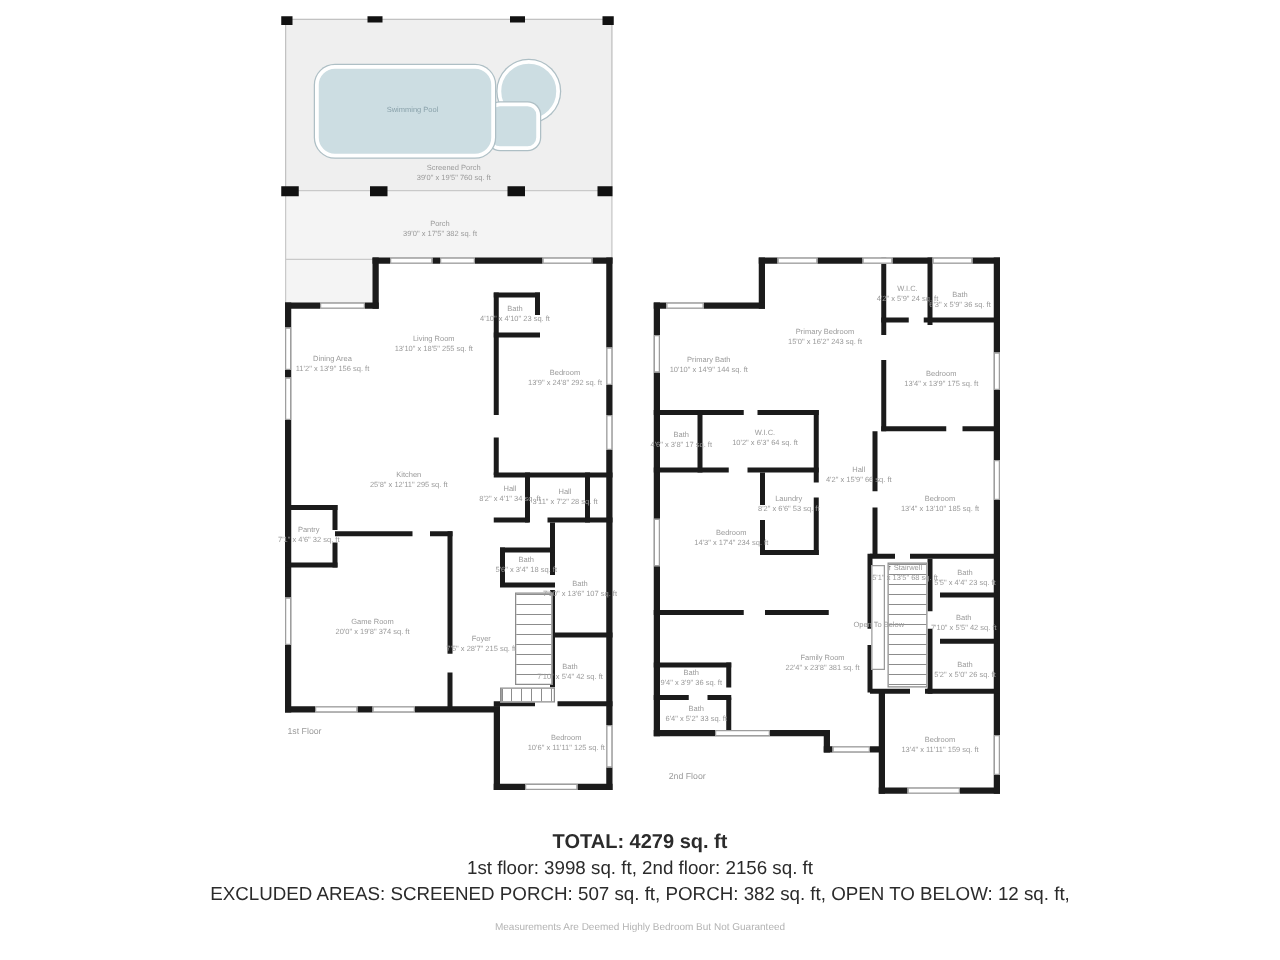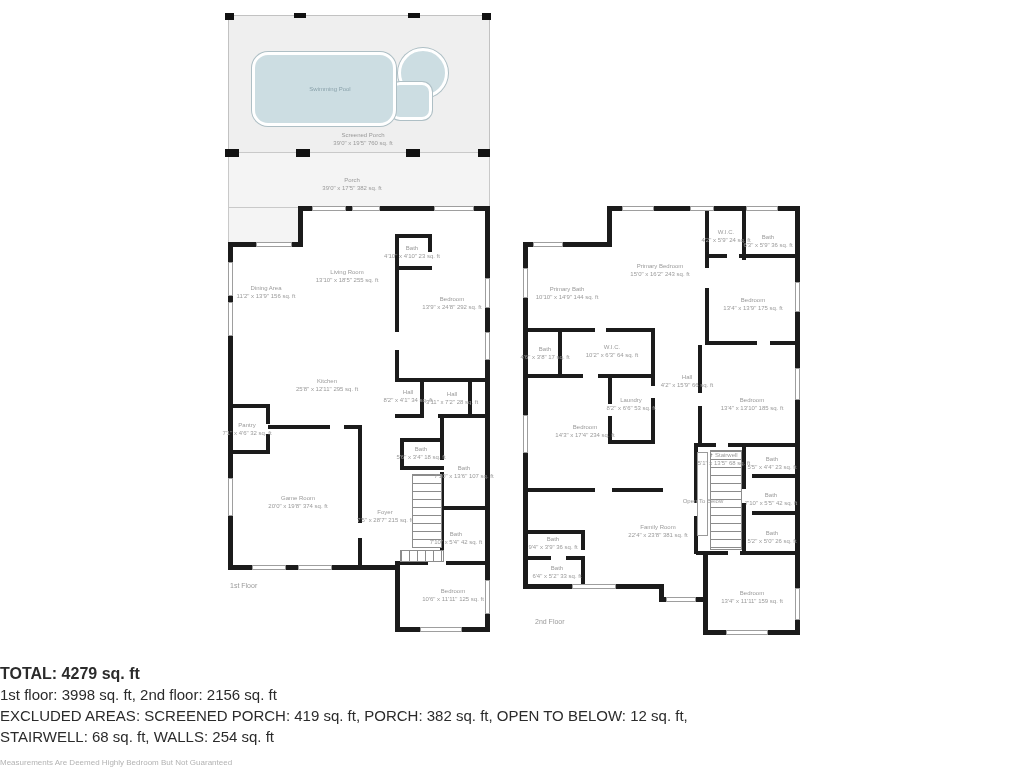--- a/index.html
+++ b/index.html
@@ -21,21 +21,21 @@
   .ob{position:absolute;border:1px solid #9a9a9a;background:#fff;box-sizing:border-box;}
   
   .lbl{position:absolute;transform:translate(-50%,-50%);text-align:center;color:#9a9a9a;
        font-size:6px;line-height:1.35;white-space:nowrap;}
   .lbl .nm{display:block;}
   .lbl .dm{display:block;font-size:6px;}
   .poollbl{color:#8aa2ab;}
   .cap{position:absolute;color:#9a9a9a;font-size:7px;}
   .arw{color:#222;font-size:6px;}
   
-  .summary{position:absolute;left:0;top:664px;width:1024px;color:#2b2b2b;}
+  .summary{position:absolute;left:0;top:664px;width:1024px;text-align:center;color:#2b2b2b;}
   .summary .t1{font-size:16px;font-weight:bold;line-height:1.2;}
   .summary .t2{font-size:15px;line-height:1.2;margin-top:3px;}
   .summary .disc{font-size:8px;color:#b3b3b3;margin-top:12px;}
 </style>
 </head>
 <body>
 
 <div id="screen">
 
   <div class="porchbg" style="left:228px;top:15px;width:262px;height:138px"></div>
@@ -326,18 +326,17 @@
     </div>
   <div class="lbl" style="left:752px;top:597px">
       <span class="nm">Bedroom</span>
       <span class="dm">13'4" x 11'11" 159 sq. ft</span>
     </div>
   <div class="cap" style="left:535px;top:618px">2nd Floor</div>
 
   <div class="summary">
     <div class="t1">TOTAL: 4279 sq. ft</div>
     <div class="t2">1st floor: 3998 sq. ft, 2nd floor: 2156 sq. ft</div>
-    <div class="t2">EXCLUDED AREAS: SCREENED PORCH: 419 sq. ft, PORCH: 382 sq. ft, OPEN TO BELOW: 12 sq. ft,</div>
-    <div class="t2">STAIRWELL: 68 sq. ft, WALLS: 254 sq. ft</div>
+    <div class="t2">EXCLUDED AREAS: SCREENED PORCH: 507 sq. ft, PORCH: 382 sq. ft, OPEN TO BELOW: 12 sq. ft,</div>
     <div class="disc">Measurements Are Deemed Highly Bedroom But Not Guaranteed</div>
   </div>
 
 </div>
 
 </body></html>

